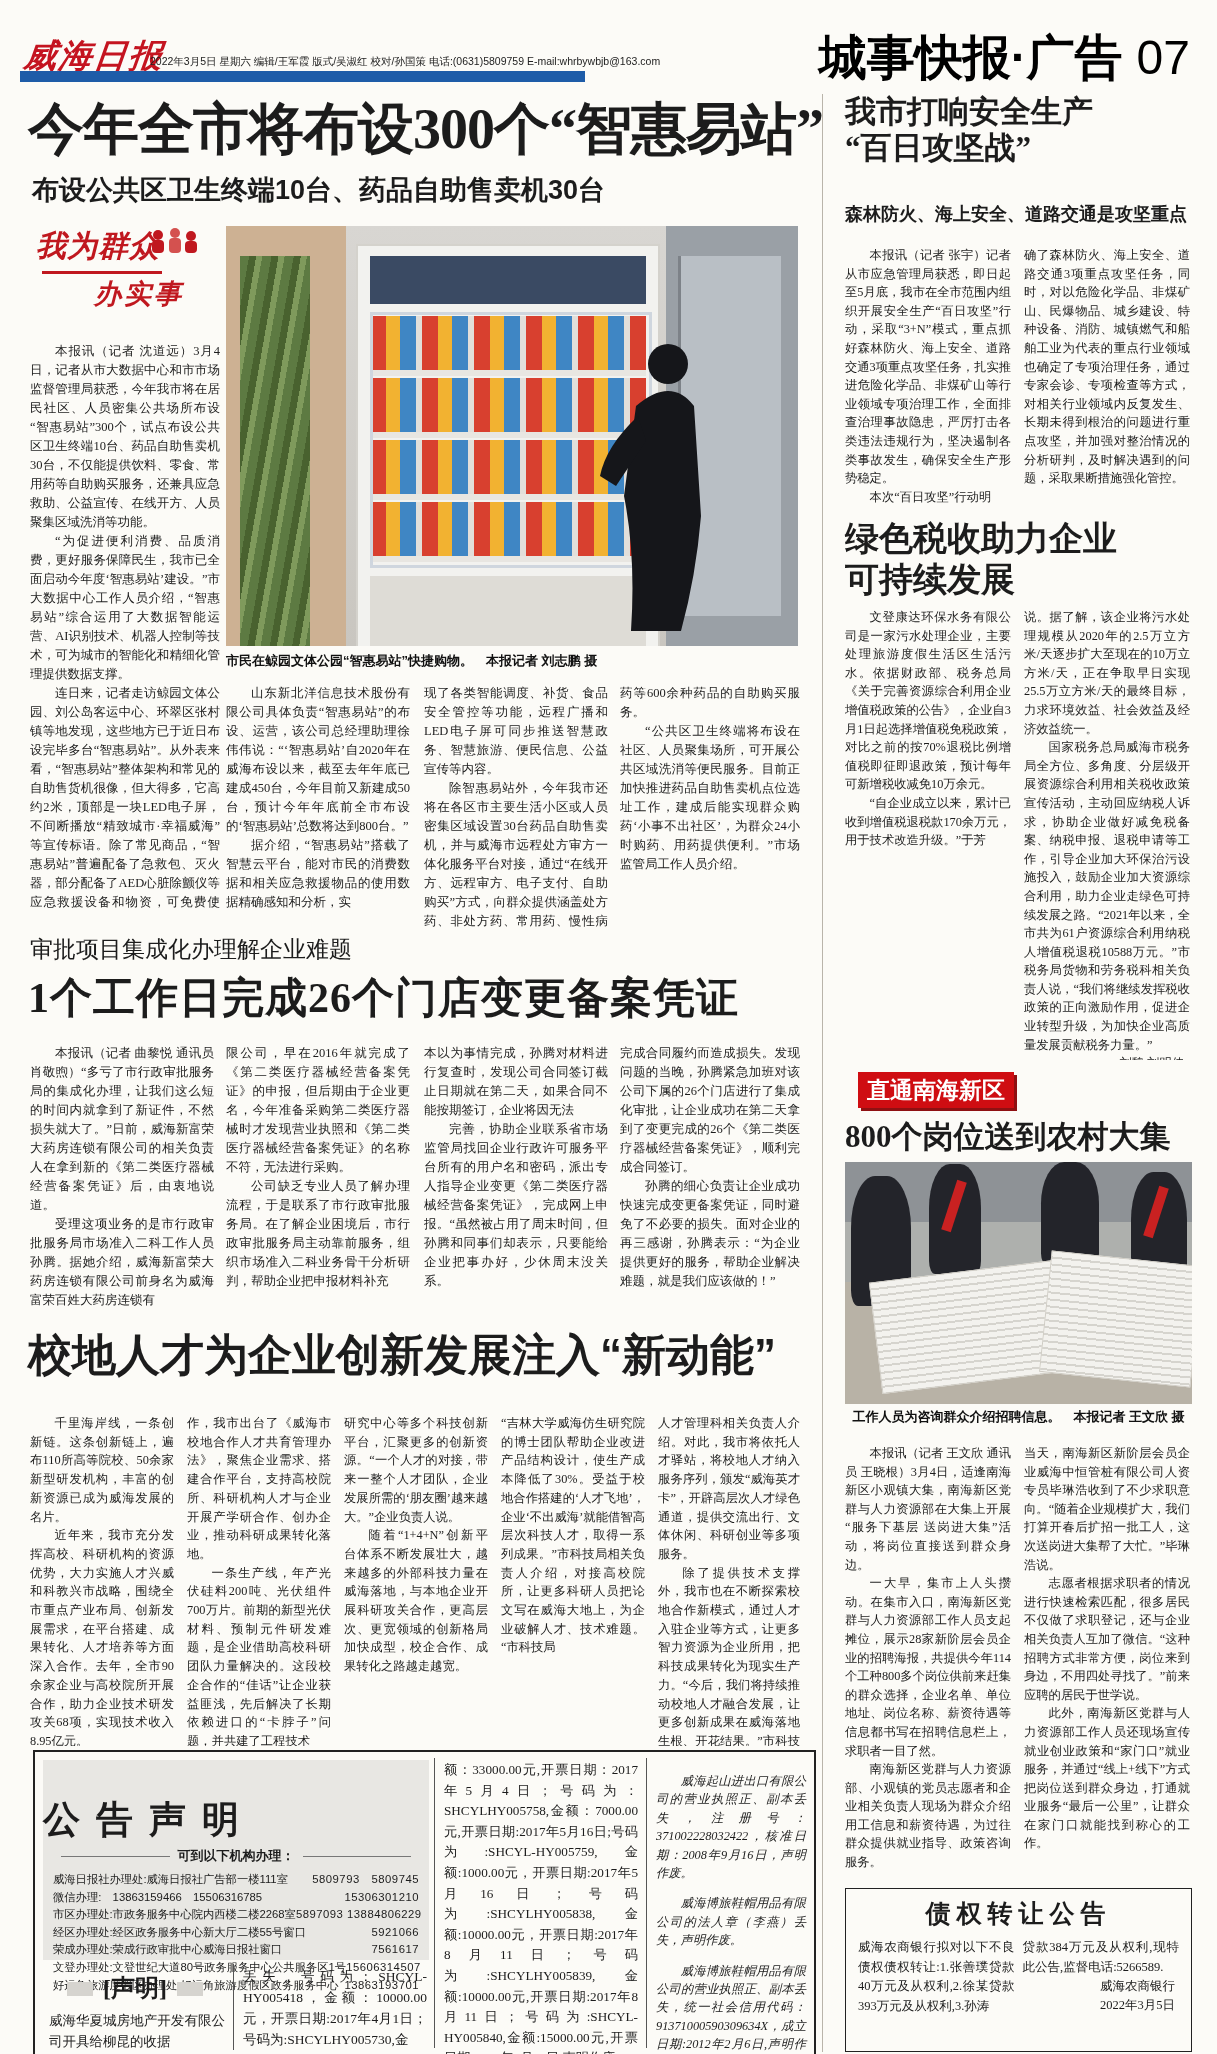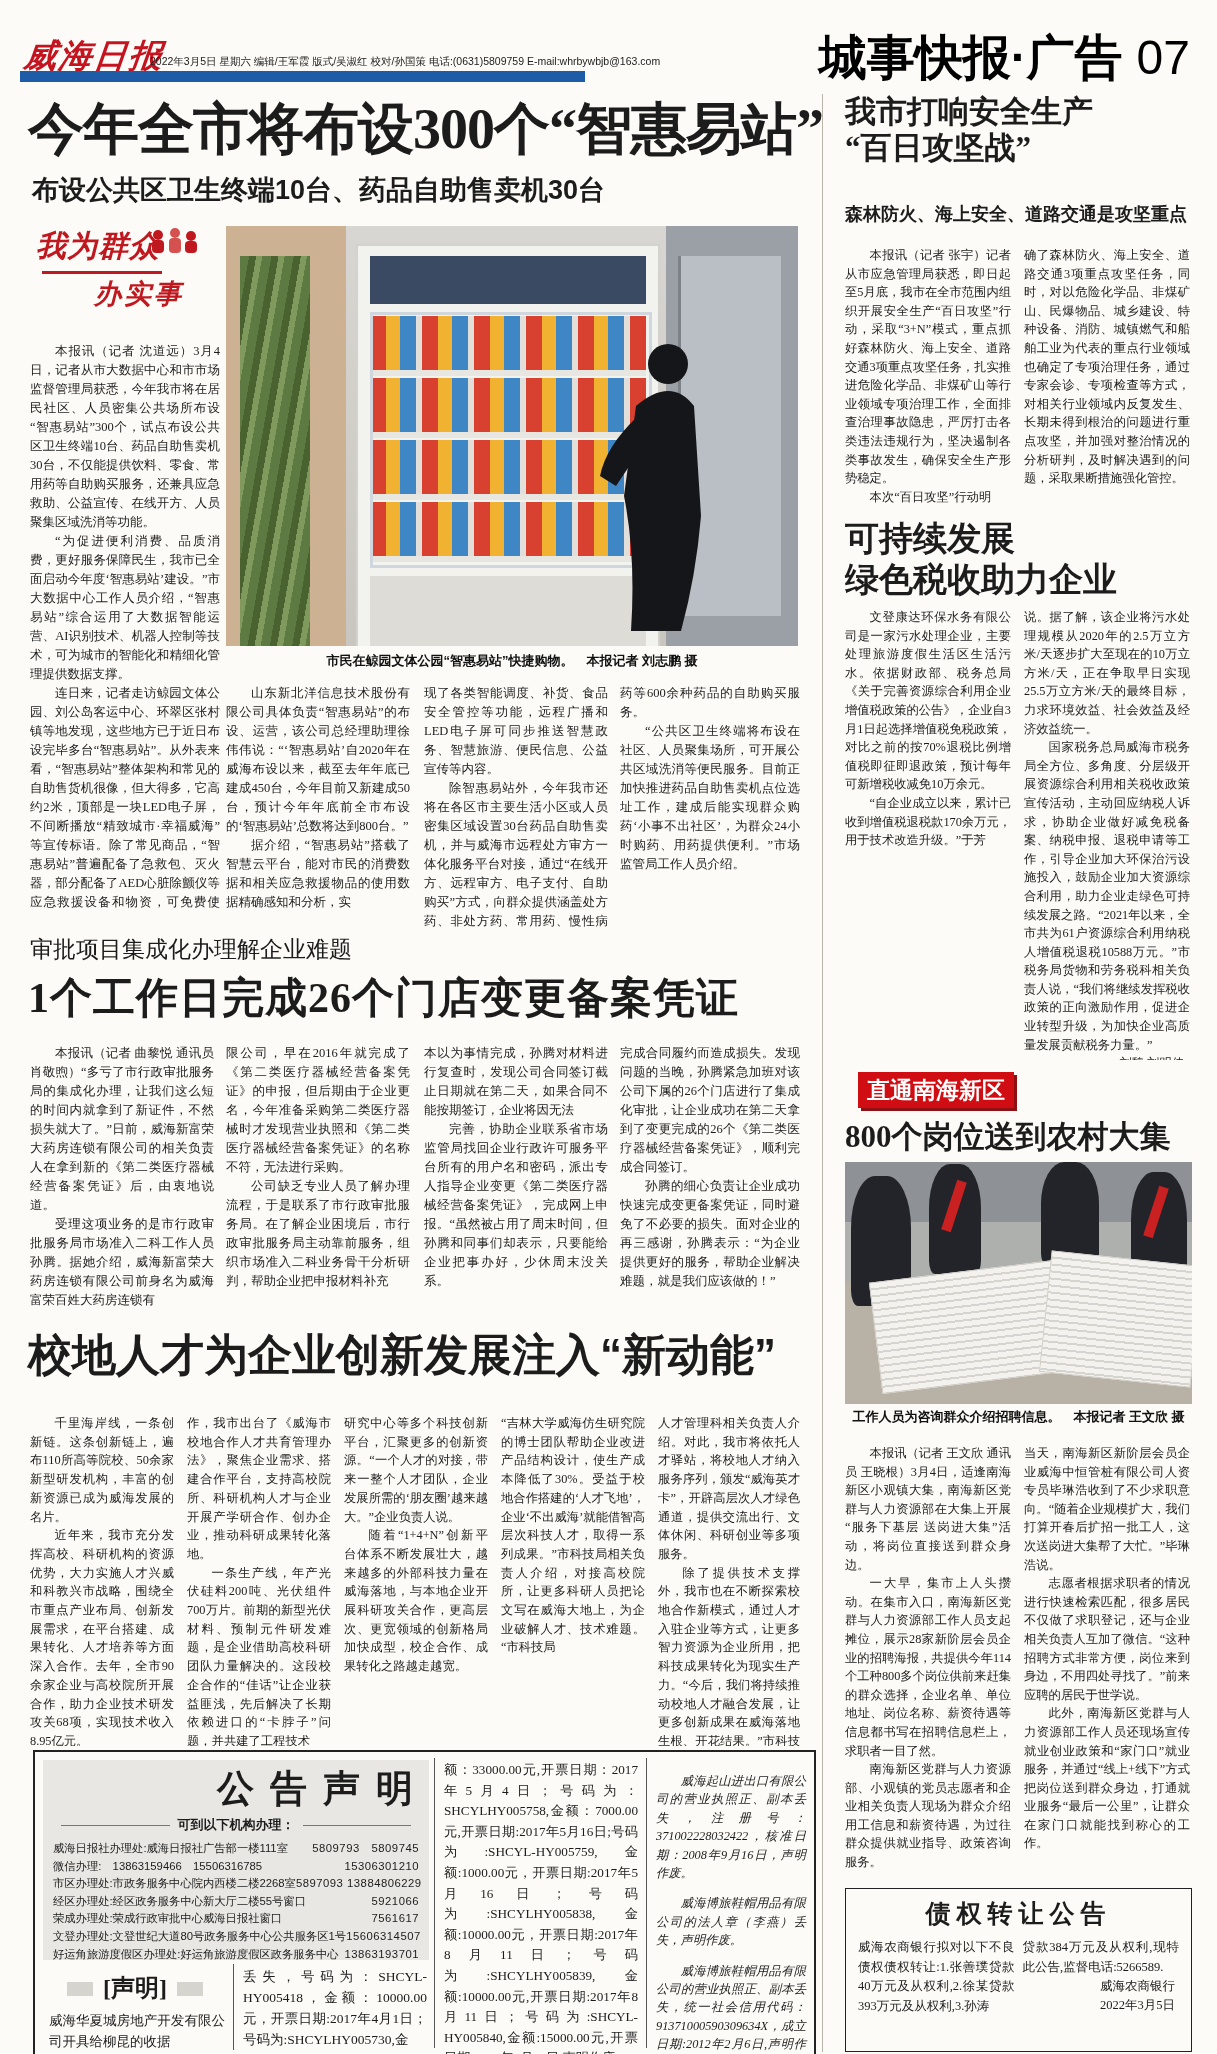--- a/index.html
+++ b/index.html
@@ -27,21 +27,21 @@
     letter-spacing:-1px;white-space:nowrap;}
   #a-sub{left:32px;top:172px;width:770px;font-family:"Liberation Sans",sans-serif;
     font-size:27px;font-weight:600;white-space:nowrap;}
   #stamp{left:36px;top:226px;width:170px;height:104px;color:#c0181f;}
   #stamp .l1{font-size:30px;font-weight:bold;font-style:italic;letter-spacing:1px;}
   #stamp .bar{width:120px;height:3px;background:#c0181f;margin:4px 0 2px 6px;}
   #stamp .l2{font-size:27px;font-weight:bold;font-style:italic;margin-left:58px;letter-spacing:3px;}
   #a-col1{left:30px;top:342px;width:190px;height:572px;}
   .a-low{top:684px;width:184px;height:248px;}
   #a-col2{left:226px;} #a-col3{left:424px;} #a-col4{left:620px;width:180px;}
-  #a-caption{left:226px;top:652px;width:572px;text-align:center;}
+  #a-caption{left:226px;top:652px;width:572px;text-align:left;}
   
   #a-photo{left:226px;top:226px;width:572px;height:420px;background:linear-gradient(#d8d6d2,#c9c6c0);overflow:hidden;}
   #a-photo .doorway{position:absolute;left:0;top:0;width:120px;height:420px;background:#cdb193;}
   #a-photo .plants{position:absolute;left:14px;top:30px;width:70px;height:390px;
      background:repeating-linear-gradient(100deg,#5d7a42 0 9px,#49622f 9px 16px,#7f9a5c 16px 22px);}
   #a-photo .machine{position:absolute;left:130px;top:18px;width:300px;height:402px;background:#f2f2ef;
      border:2px solid #d4d2cc;}
   #a-photo .screen{position:absolute;left:12px;top:10px;width:276px;height:48px;background:#3a4a63;}
   #a-photo .shelf{position:absolute;left:12px;width:276px;height:54px;background:
      repeating-linear-gradient(90deg,#d8402f 0 16px,#f2b231 16px 30px,#3f86c4 30px 46px,#e2dfda 46px 52px);
@@ -81,21 +81,21 @@
   #f-photo .paper{position:absolute;background:#f3f2ee;border:1px solid #cfccc4;}
   #f-photo .paper .lines{width:100%;height:100%;background:repeating-linear-gradient(#f3f2ee 0 5px,#c9c7c0 5px 7px);opacity:.7;}
   #f-photo .fig{position:absolute;background:#23242a;border-radius:40% 40% 12% 12%;}
   #f-photo .sash{position:absolute;width:10px;height:52px;background:#c92121;transform:rotate(18deg);}
   #f-caption{left:845px;top:1408px;width:347px;text-align:center;}
   .f-col{top:1444px;width:166px;height:440px;font-size:12.3px;line-height:18.6px;}
   #f-col1{left:845px;} #f-col2{left:1024px;}
   
   #ads-box{left:33px;top:1750px;width:779px;height:302px;border:2px solid #222;background:#fcfbf7;}
   #gg-box{position:absolute;left:8px;top:8px;width:386px;height:200px;background:#e8e7e3;}
-  #gg-title{text-align:right;font-size:37px;font-weight:bold;letter-spacing:16px;padding-top:4px;}
+  #gg-title{text-align:left;font-size:37px;font-weight:bold;letter-spacing:16px;padding-top:11px;margin-top:24px;}
   #gg-sub{display:flex;align-items:center;gap:8px;margin:2px 18px 6px;font-family:"Liberation Sans",sans-serif;
      font-size:13px;font-weight:700;}
   #gg-sub .line{flex:1;height:1px;background:#777;}
   .gg-row{display:flex;justify-content:space-between;padding:0 10px;
      font-family:"Liberation Sans",sans-serif;font-size:11.3px;line-height:17.6px;}
   .gg-row .l{font-weight:400;white-space:nowrap;}
   .gg-row .r{font-weight:400;white-space:nowrap;letter-spacing:.5px;}
   #decl-title{position:absolute;left:8px;top:220px;width:184px;text-align:center;
      font-size:24px;font-weight:bold;}
   #decl-title .sq{display:inline-block;width:26px;height:14px;background:#d6d4cf;margin:0 10px;}
@@ -233,22 +233,22 @@
   <div class="abs" id="d-sub">森林防火、海上安全、道路交通是攻坚重点</div>
   <div class="abs bodycol d-col" id="d-col1">
       <p>本报讯（记者 张宇）记者从市应急管理局获悉，即日起至5月底，我市在全市范围内组织开展安全生产“百日攻坚”行动，采取“3+N”模式，重点抓好森林防火、海上安全、道路交通3项重点攻坚任务，扎实推进危险化学品、非煤矿山等行业领域专项治理工作，全面排查治理事故隐患，严厉打击各类违法违规行为，坚决遏制各类事故发生，确保安全生产形势稳定。</p>
       <p>本次“百日攻坚”行动明</p>
     </div>
   <div class="abs bodycol d-col cont" id="d-col2">
       <p>确了森林防火、海上安全、道路交通3项重点攻坚任务，同时，对以危险化学品、非煤矿山、民爆物品、城乡建设、特种设备、消防、城镇燃气和船舶工业为代表的重点行业领域也确定了专项治理任务，通过专家会诊、专项检查等方式，对相关行业领域内反复发生、长期未得到根治的问题进行重点攻坚，并加强对整治情况的分析研判，及时解决遇到的问题，采取果断措施强化管控。</p>
     </div>
 
   <div class="abs" id="e-head">
+    <div>绿色税收助力企业</div>
     <div>可持续发展</div>
-    <div>绿色税收助力企业</div>
   </div>
   <div class="abs bodycol e-col" id="e-col1">
       <p>文登康达环保水务有限公司是一家污水处理企业，主要处理旅游度假生活区生活污水。依据财政部、税务总局《关于完善资源综合利用企业增值税政策的公告》，企业自3月1日起选择增值税免税政策，对比之前的按70%退税比例增值税即征即退政策，预计每年可新增税收减免10万余元。</p>
       <p>“自企业成立以来，累计已收到增值税退税款170余万元，用于技术改造升级。”于芳</p>
     </div>
   <div class="abs bodycol e-col cont byline-end" id="e-col2">
       <p>说。据了解，该企业将污水处理规模从2020年的2.5万立方米/天逐步扩大至现在的10万立方米/天，正在争取早日实现25.5万立方米/天的最终目标，力求环境效益、社会效益及经济效益统一。</p>
       <p>国家税务总局威海市税务局全方位、多角度、分层级开展资源综合利用相关税收政策宣传活动，主动回应纳税人诉求，协助企业做好减免税备案、纳税申报、退税申请等工作，引导企业加大环保治污设施投入，鼓励企业加大资源综合利用，助力企业走绿色可持续发展之路。“2021年以来，全市共为61户资源综合利用纳税人增值税退税10588万元。”市税务局货物和劳务税科相关负责人说，“我们将继续发挥税收政策的正向激励作用，促进企业转型升级，为加快企业高质量发展贡献税务力量。”</p>
       <p>刘魏 刘明佳</p>
     </div>

